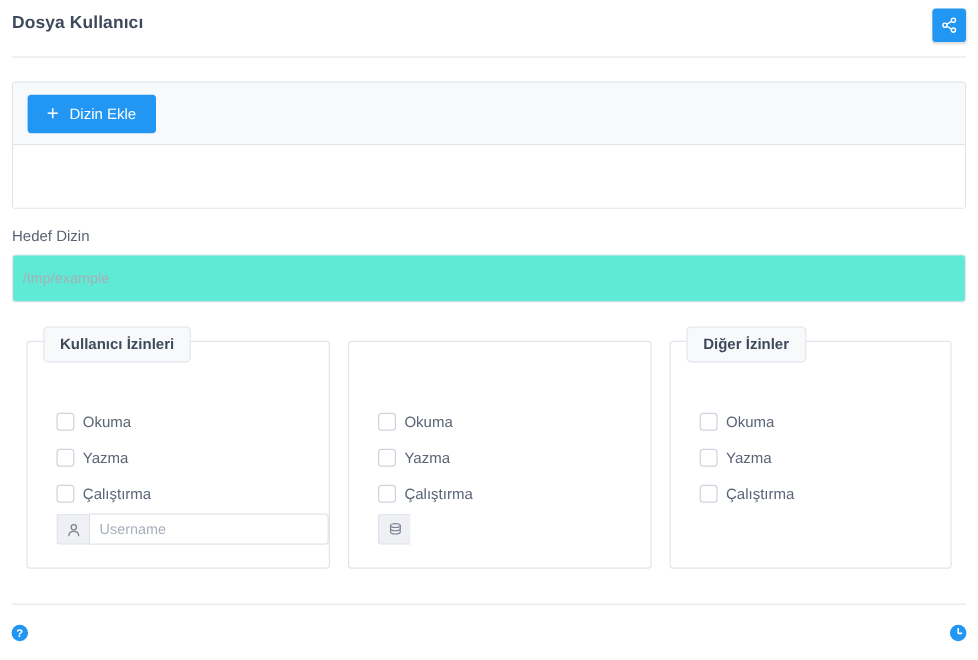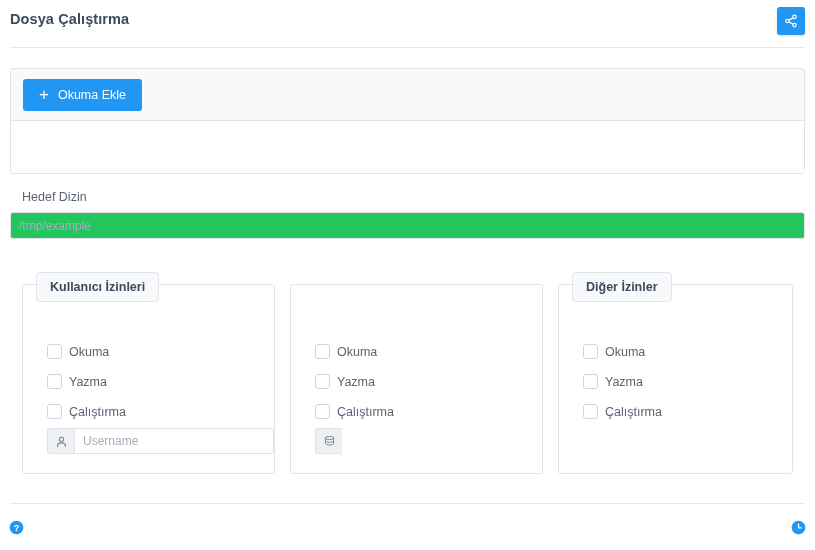--- a/index.html
+++ b/index.html
@@ -105,39 +105,39 @@
     top: -1px;
   }
   .file-card-body {
     height: 52px;
     background: #fff;
   }
 
   
   .dir-label {
     position: absolute;
-    left: 22px;
+    left: 10px;
     top: 190px;
     font-size: 12.5px;
     color: #5a6474;
   }
   .dir-input {
     position: absolute;
     left: 10px;
     top: 212px;
     width: 795px;
-    height: 27px;
+    height: 40px;
     box-sizing: border-box;
     border: 1px solid #dfe3e9;
     border-radius: 3px;
     padding: 0 8px;
     font-size: 12px;
     font-family: "Liberation Sans", sans-serif;
     color: #4a5464;
-    background: #22c55e;
+    background: #5eead4;
     outline: none;
   }
   .dir-input::placeholder { color: #a7afbb; }
 
   
   .perm-row {
     position: absolute;
     left: 10px;
     top: 272px;
     width: 795px;
@@ -254,40 +254,40 @@
   .footer-icon.left { left: 9px; }
   .footer-icon.right { right: 9px; }
   .footer-icon svg { display: block; }
 </style>
 </head>
 <body>
 
 <div class="page">
 
   <div class="header">
-    <div class="page-title">Dosya Çalıştırma</div>
+    <div class="page-title">Dosya Kullanıcı</div>
     <button class="share-btn">
       <span>
         <svg width="14" height="14" viewBox="0 0 24 24" fill="none" stroke="#ffffff" stroke-width="2" stroke-linecap="round" stroke-linejoin="round">
           <circle cx="18" cy="5" r="3"></circle>
           <circle cx="6" cy="12" r="3"></circle>
           <circle cx="18" cy="19" r="3"></circle>
           <line x1="8.6" y1="13.5" x2="15.4" y2="17.5"></line>
           <line x1="15.4" y1="6.5" x2="8.6" y2="10.5"></line>
         </svg>
       </span>
     </button>
     <div class="header-rule"></div>
   </div>
 
   <div class="file-card">
     <div class="file-card-toolbar">
       <button class="add-file-btn">
         <span class="plus">+</span>
-        <span>Okuma Ekle</span>
+        <span>Dizin Ekle</span>
       </button>
     </div>
     <div class="file-card-body"></div>
   </div>
 
   <div class="dir-label">Hedef Dizin</div>
   <input class="dir-input" type="text" placeholder="/tmp/example" style="">
 
   <div class="perm-row">
 

